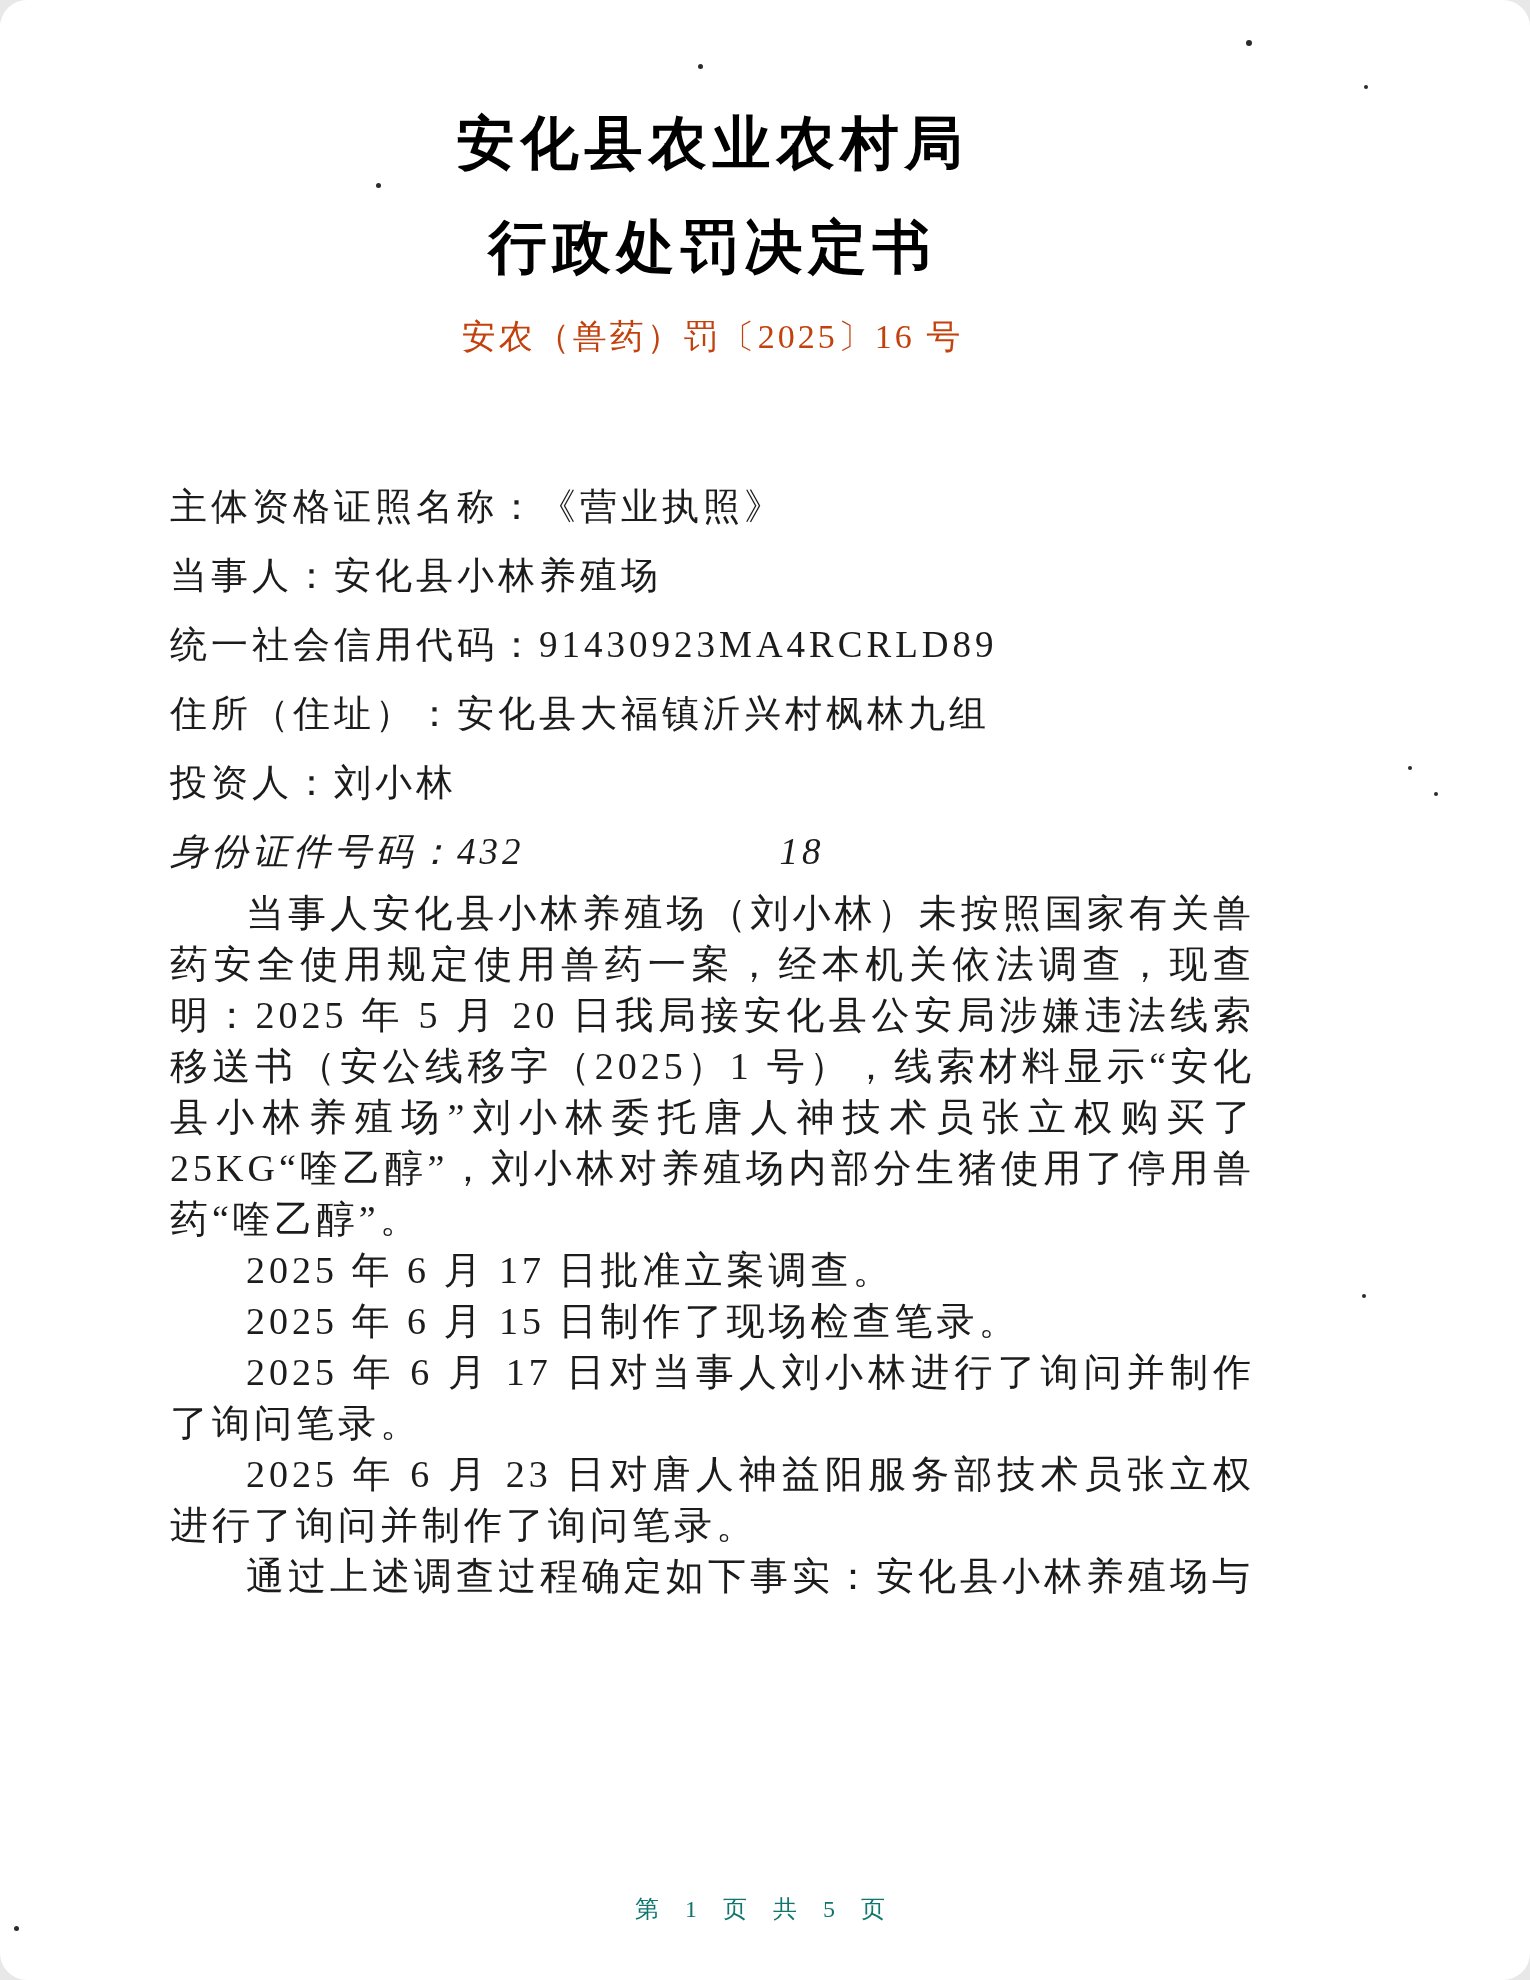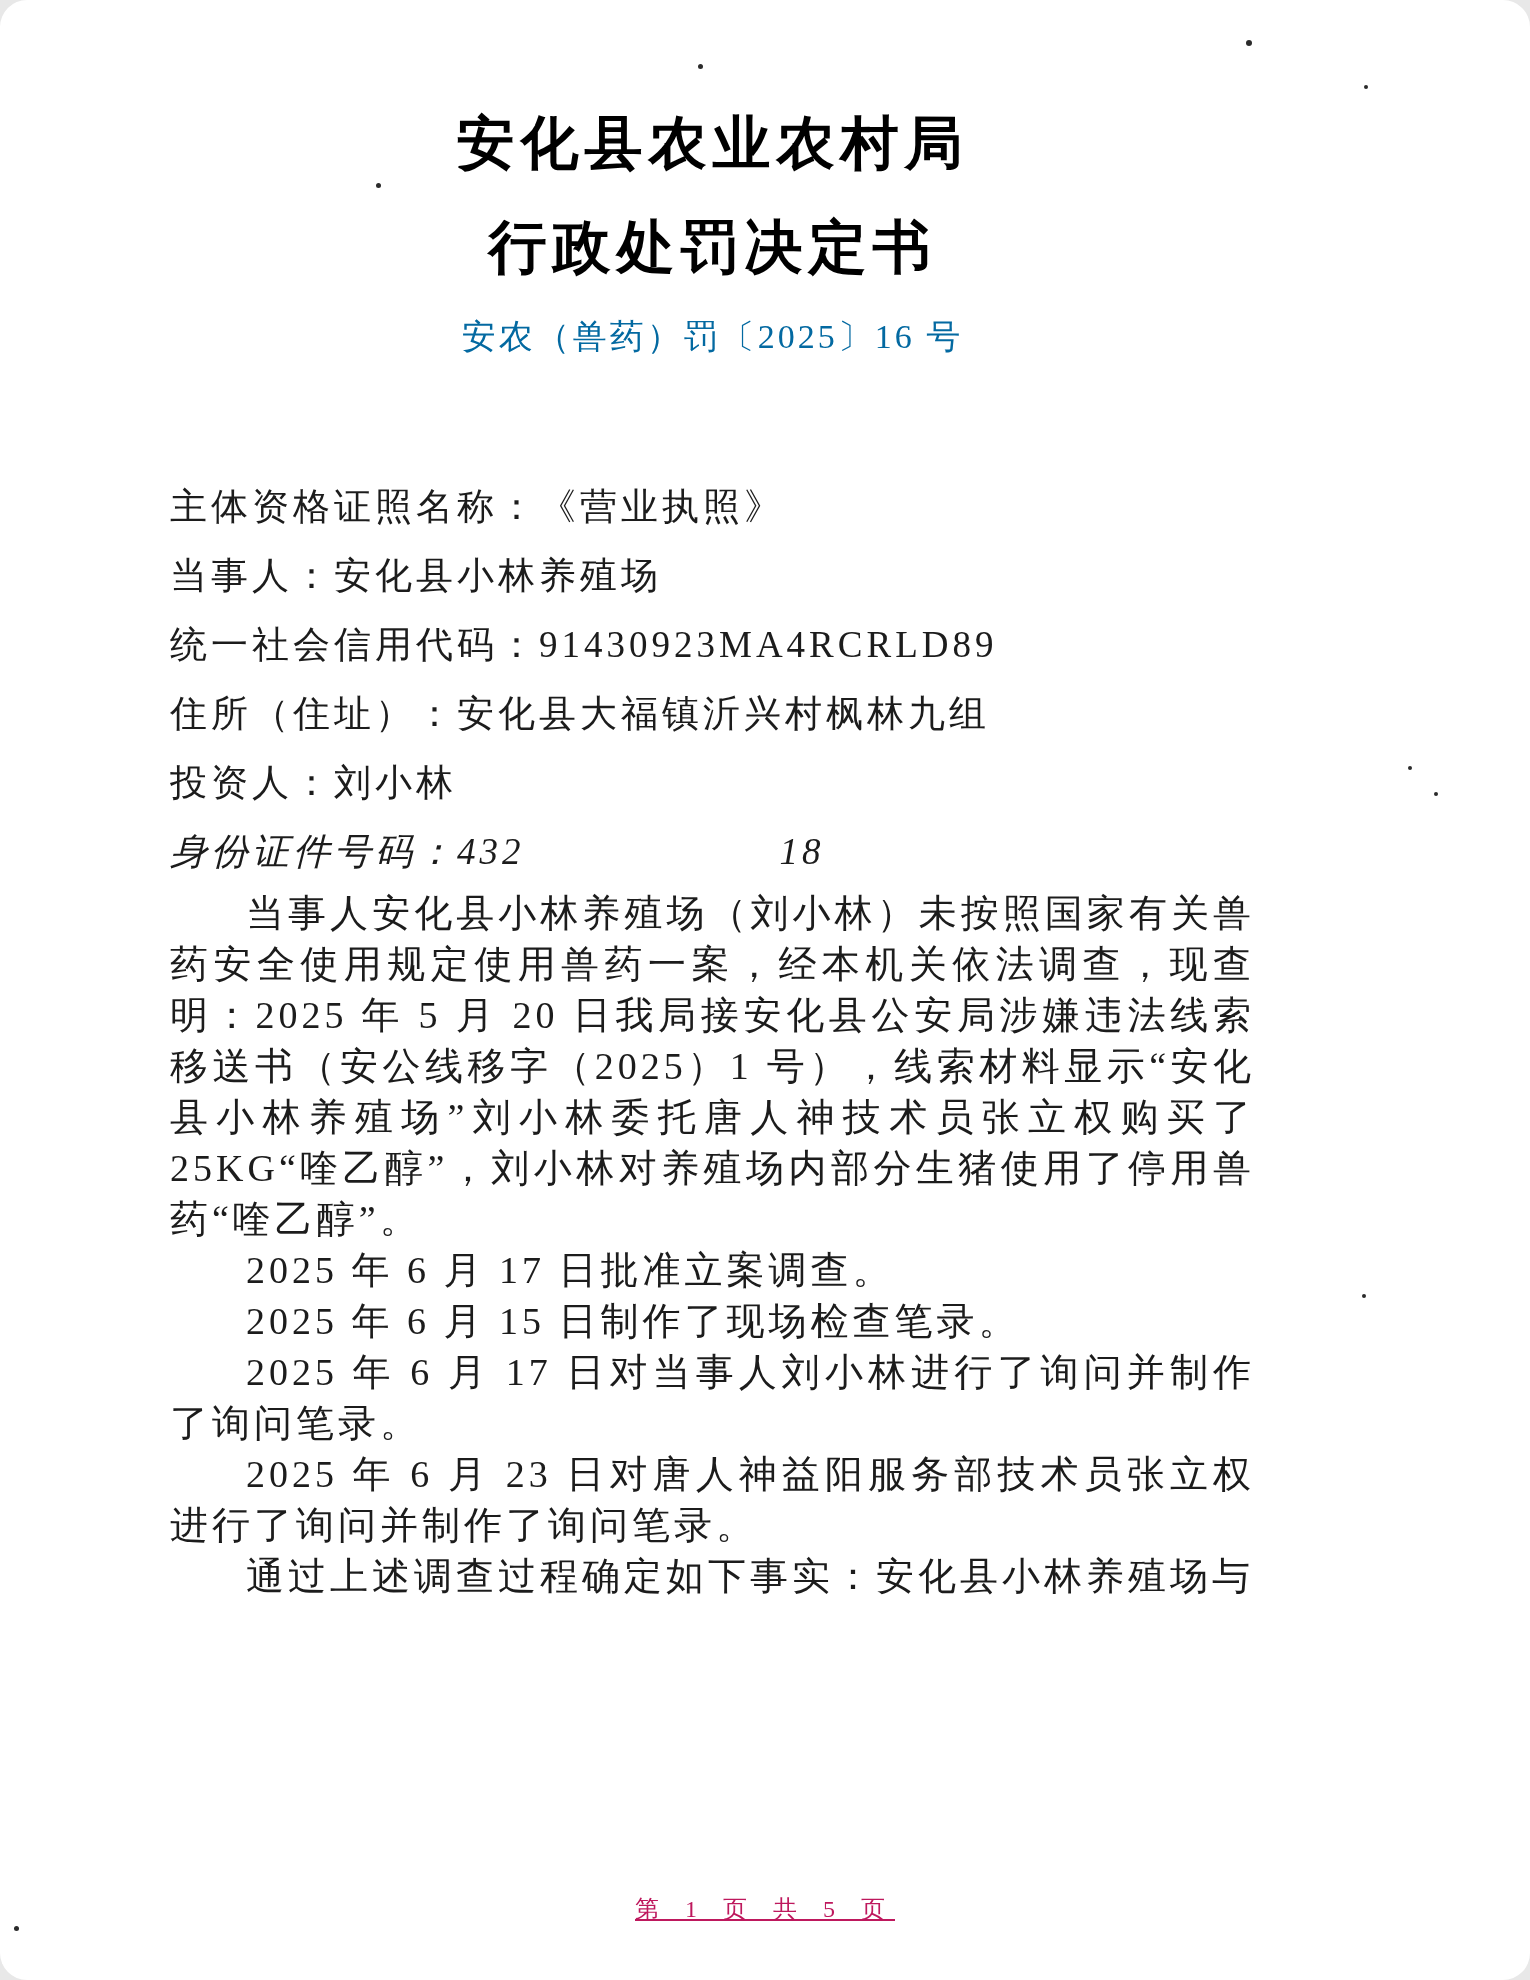--- a/index.html
+++ b/index.html
@@ -33,21 +33,21 @@
     color: #000;
   }
   .title-line.second {
     margin-top: 12px;
   }
   .doc-number {
     margin-top: 20px;
     text-align: center;
     font-size: 34px;
     letter-spacing: 3px;
-    color: #0369a1;
+    color: #c2410c;
   }
   .info-section {
     margin-top: 112px;
   }
   .info-section p {
     margin: 0;
     font-size: 37px;
     line-height: 69px;
     letter-spacing: 4px;
     white-space: nowrap;
@@ -79,22 +79,21 @@
     text-indent: 2em;
   }
   .footer {
     position: absolute;
     left: 0;
     right: 0;
     top: 1893px;
     text-align: center;
     font-size: 24px;
     letter-spacing: 10px;
-    color: #be185d;
-    text-decoration: underline;
+    color: #0f766e;
   }
   .speckle {
     position: absolute;
     background: #2b2b2b;
     border-radius: 50%;
   }
   .s1 { left: 698px;  top: 64px;   width: 5px; height: 5px; }
   .s2 { left: 1246px; top: 40px;   width: 6px; height: 6px; }
   .s3 { left: 1364px; top: 85px;   width: 4px; height: 4px; }
   .s4 { left: 376px;  top: 183px;  width: 5px; height: 5px; }

